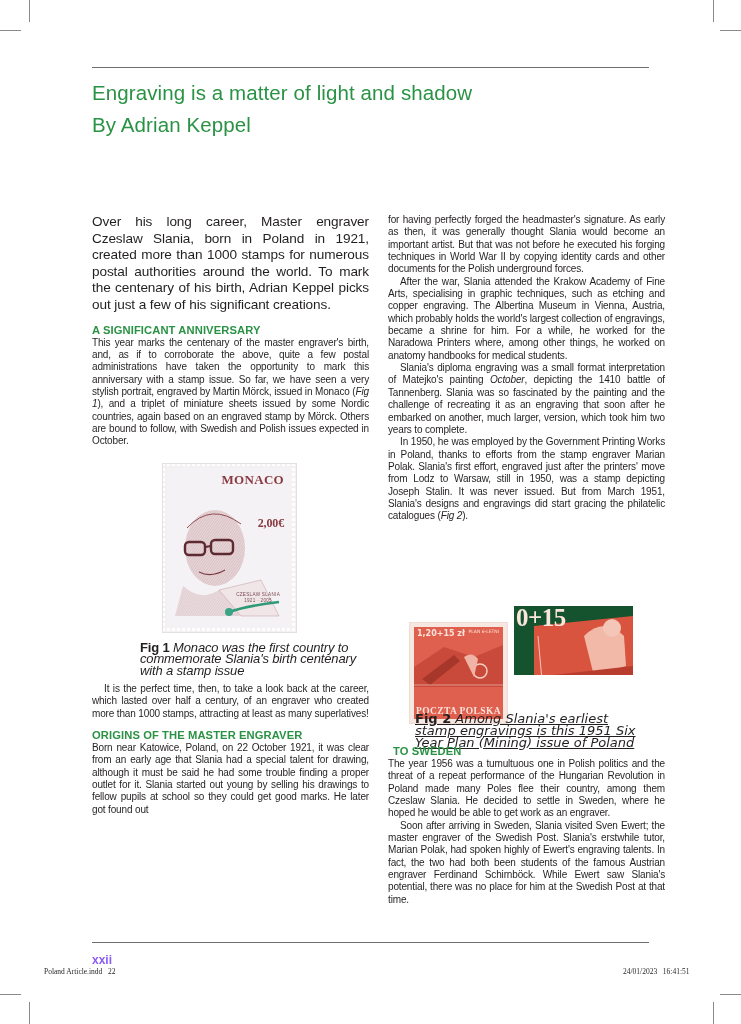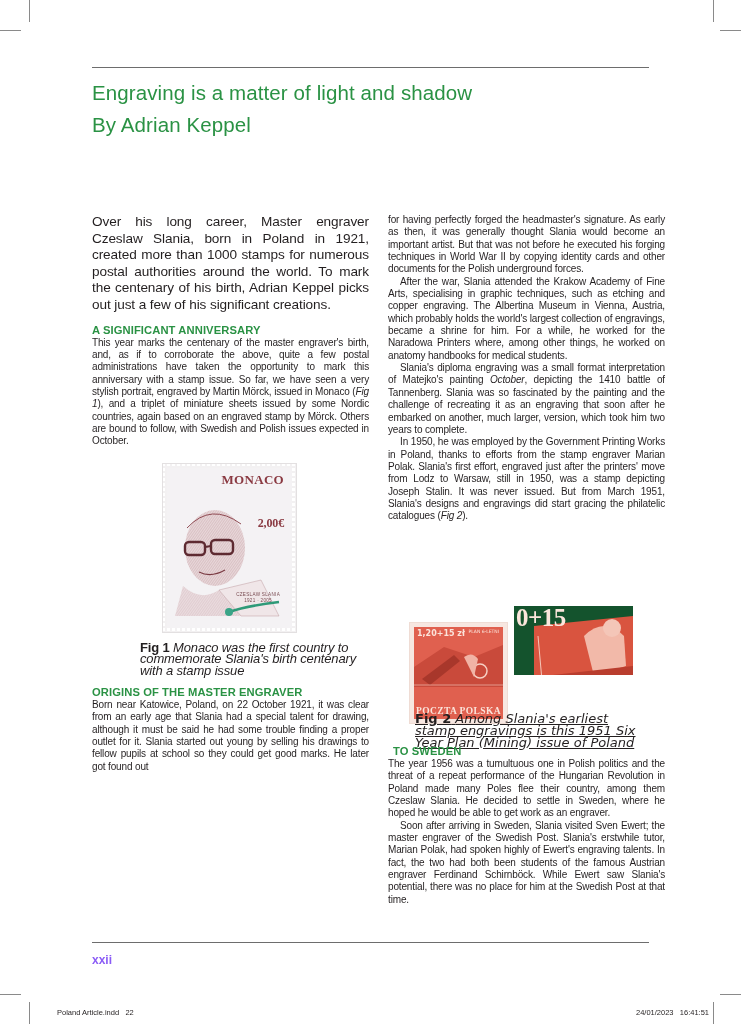--- a/index.html
+++ b/index.html
@@ -38,21 +38,21 @@
   .stamp-pl .pc { position: absolute; left: 0; right: 0; bottom: 3px; text-align: center; color: #fbe3da;
     font-family: "Liberation Serif", serif; font-weight: bold; font-size: 9.5px; letter-spacing: 0.4px; }
   .stamp-pl .v { position: absolute; left: 3px; top: 2px; color: #fbe3da; font-size: 8px; font-weight: bold; }
   .stamp-pl .pl { position: absolute; right: 4px; top: 2px; color: #fbe3da; font-size: 4.5px; line-height: 5px; text-align: right; }
   .detail { position: absolute; left: 104px; top: 3px; width: 119px; height: 69px; background: #14532d; overflow: hidden; }
   .detail .big { position: absolute; left: 2px; top: -2px; color: #fbe6dc; font-family: "Liberation Serif", serif;
     font-weight: bold; font-size: 25px; letter-spacing: -0.5px; }
   .fig2cap { position: absolute; left: 5px; top: 110px; width: 235px; text-decoration: underline; }
   .pageno { position: absolute; left: 92px; top: 953px; font-family: "Liberation Sans", sans-serif;
     font-weight: bold; font-size: 12px; color: #8b5cf6; }
-  .slug { position: absolute; top: 1008px; font-family: Liberation Sans, sans-serif; font-size: 7.5px; color: #231f20; margin-left: 13px; }
+  .slug { position: absolute; top: 967px; font-family: Liberation Serif, serif; font-size: 7.5px; color: #231f20; }
 </style>
 </head>
 <body>
 
 <div class="crop" style="left:29px;top:0;width:1px;height:22px;"></div>
 <div class="crop" style="left:0;top:30px;width:21px;height:1px;"></div>
 <div class="crop" style="left:713px;top:0;width:1px;height:22px;"></div>
 <div class="crop" style="left:720px;top:30px;width:21px;height:1px;"></div>
 <div class="crop" style="left:0;top:994px;width:21px;height:1px;"></div>
 <div class="crop" style="left:29px;top:1002px;width:1px;height:22px;"></div>
@@ -94,20 +94,21 @@
         <div class="country">MONACO</div>
         <div class="value">2,00€</div>
         <div class="nm"><span>CZESLAW SLANIA</span><br><span>1921 · 2005</span></div>
       </div>
     </div>
     <div class="caption fig1cap">
       <b>Fig 1</b> <i>Monaco was the first country to commemorate Slania's birth centenary with a stamp issue</i>
     </div>
   </div>
 
+  <p class="ind">It is the perfect time, then, to take a look back at the career, which lasted over half a century, of an engraver who created more than 1000 stamps, attracting at least as many superlatives!</p>
   <p class="head">ORIGINS OF THE MASTER ENGRAVER</p>
   <p>Born near Katowice, Poland, on 22 October 1921, it was clear from an early age that Slania had a special talent for drawing, although it must be said he had some trouble finding a proper outlet for it. Slania started out young by selling his drawings to fellow pupils at school so they could get good marks. He later got found out</p>
 </div>
 
 <div class="col" style="left:388px;">
   <p>for having perfectly forged the headmaster's signature. As early as then, it was generally thought Slania would become an important artist. But that was not before he executed his forging techniques in World War II by copying identity cards and other documents for the Polish underground forces.</p>
   <p class="ind">After the war, Slania attended the Krakow Academy of Fine Arts, specialising in graphic techniques, such as etching and copper engraving. The Albertina Museum in Vienna, Austria, which probably holds the world's largest collection of engravings, became a shrine for him. For a while, he worked for the Naradowa Printers where, among other things, he worked on anatomy handbooks for medical students.</p>
   <p class="ind"><span>Slania's diploma engraving was a small format interpretation of Matejko's painting </span><i>October</i><span>, depicting the 1410 battle of Tannenberg. Slania was so fascinated by the painting and the challenge of recreating it as an engraving that soon after he embarked on another, much larger, version, which took him two years to complete.</span></p>
   <p class="ind"><span>In 1950, he was employed by the Government Printing Works in Poland, thanks to efforts from the stamp engraver Marian Polak. Slania's first effort, engraved just after the printers' move from Lodz to Warsaw, still in 1950, was a stamp depicting Joseph Stalin. It was never issued. But from March 1951, Slania's designs and engravings did start gracing the philatelic catalogues (</span><i>Fig 2</i><span>).</span></p>
 </div>

